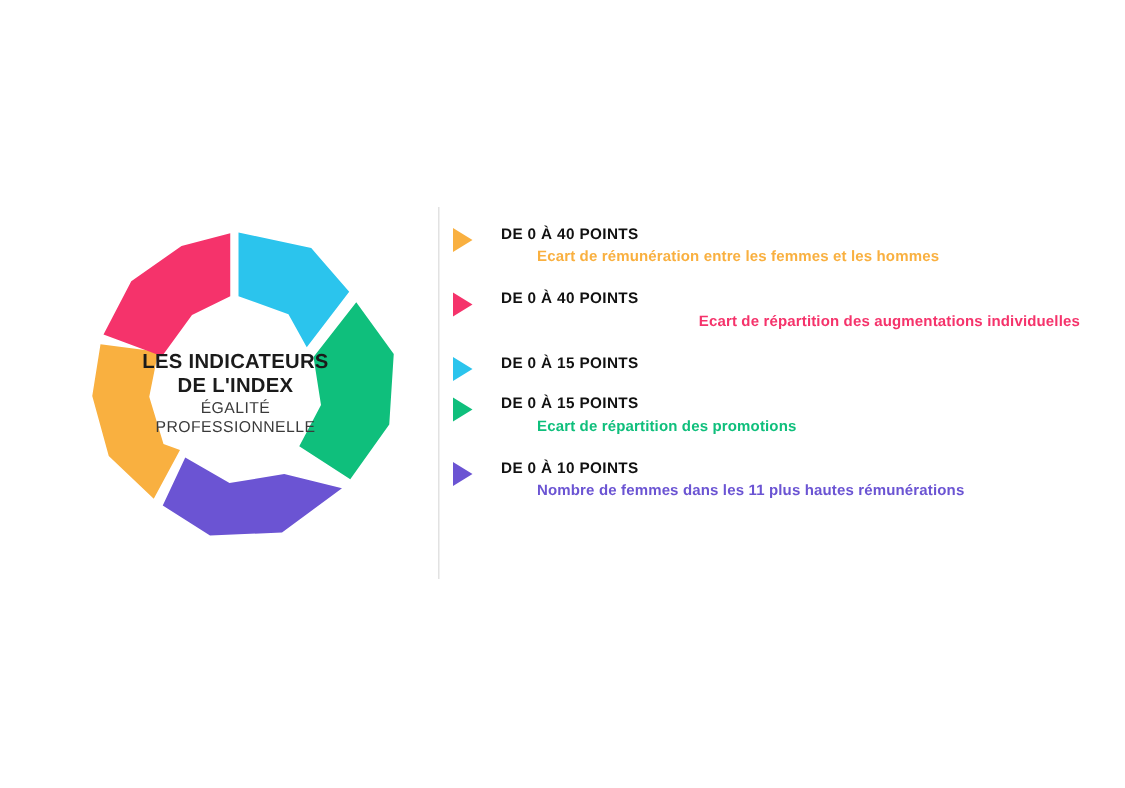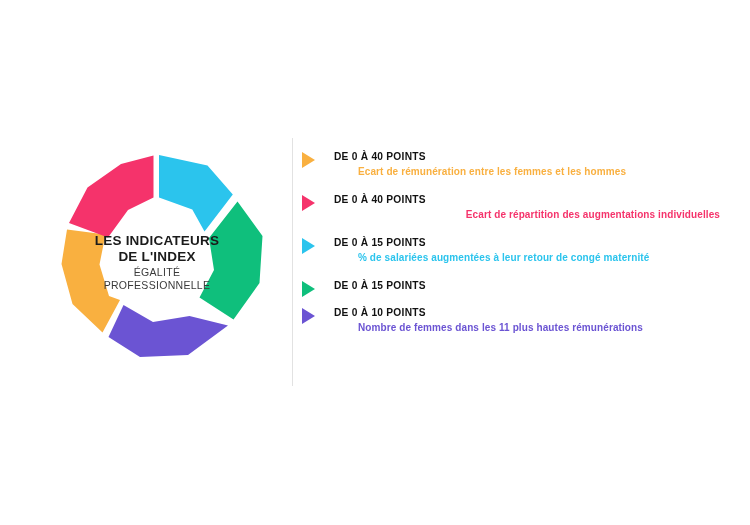--- a/index.html
+++ b/index.html
@@ -161,26 +161,26 @@
 
     <div class="indicator-item">
       <span class="item-arrow" style="border-left-color: rgb(245, 51, 107);"></span>
       <div class="item-points">DE 0 À 40 POINTS</div>
       <div class="item-desc" style="color: rgb(245, 51, 107); text-align: right;">Ecart de répartition des augmentations individuelles</div>
     </div>
 
     <div class="indicator-item">
       <span class="item-arrow" style="border-left-color: rgb(43, 196, 237);"></span>
       <div class="item-points">DE 0 À 15 POINTS</div>
-      <div class="item-desc" style="color: rgb(43, 196, 237);">% de salariées augmentées à leur retour de congé maternité</div>
     </div>
 
     <div class="indicator-item">
       <span class="item-arrow" style="border-left-color: rgb(15, 191, 124);"></span>
       <div class="item-points">DE 0 À 15 POINTS</div>
+      <div class="item-desc" style="color: rgb(15, 191, 124);">Ecart de répartition des promotions</div>
     </div>
 
     <div class="indicator-item">
       <span class="item-arrow" style="border-left-color: rgb(107, 84, 211);"></span>
       <div class="item-points">DE 0 À 10 POINTS</div>
       <div class="item-desc" style="color: rgb(107, 84, 211);">Nombre de femmes dans les 11 plus hautes rémunérations</div>
     </div>
 
   </div>
 </div>

